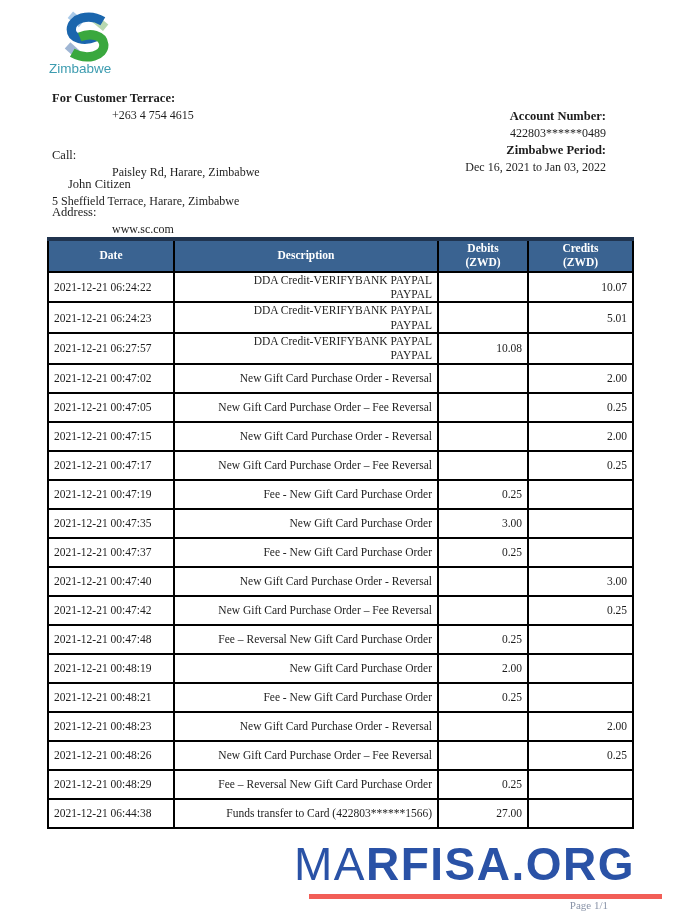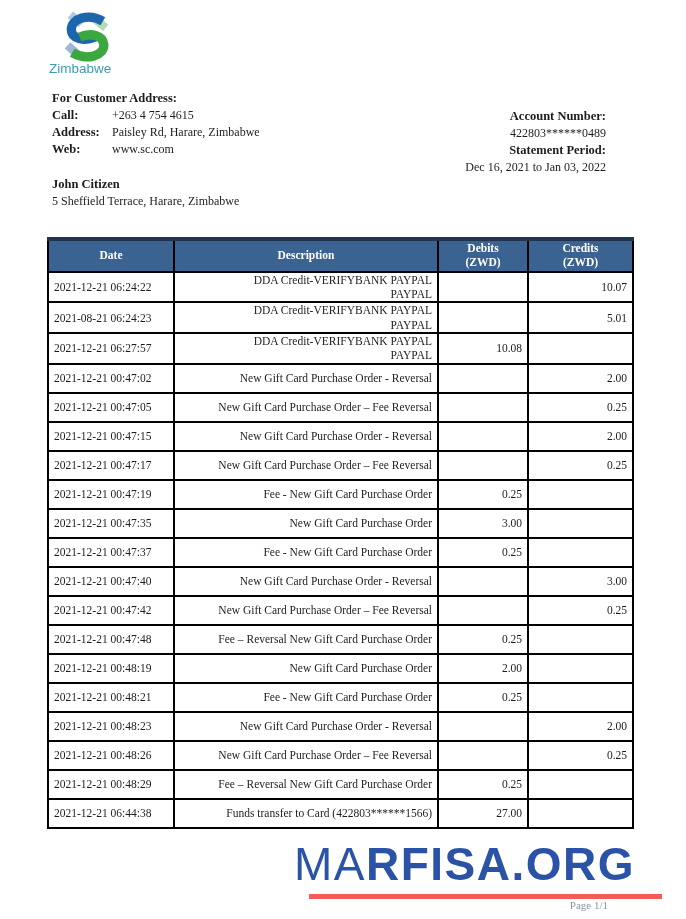--- a/index.html
+++ b/index.html
@@ -10,28 +10,28 @@
   
   .logo{position:absolute;left:57px;top:11px;width:62px;height:52px;}
   .brand-region{
     position:absolute;left:49px;top:61px;
     font-family:"Liberation Sans",sans-serif;font-size:13.5px;color:#3d9cb0;
   }
   
   .cs{position:absolute;left:52px;top:90px;font-size:12px;}
   .cs-title{font-weight:bold;font-size:12.5px;line-height:17px;}
   .cs-row{display:flex;line-height:17px;}
-  .cs-label{width:60px;font-weight:bold;font-size:12.5px;}
+  .cs-label{width:60px;font-weight:normal;font-size:12.5px;margin-top:40px;}
   .cs-value{font-size:12px;}
   
   .acct{position:absolute;right:56px;top:108px;text-align:right;font-size:12px;line-height:17px;}
   .acct .b{font-weight:bold;font-size:12.5px;}
   
   .cust{position:absolute;left:52px;top:176px;font-size:12px;line-height:17px;}
-  .cust-name{font-weight:bold;font-size:12.5px;}
+  .cust-name{font-weight:normal;font-size:12.5px;margin-left:16px;}
   
   table.txn{
     position:absolute;left:47px;top:237px;width:585px;
     border-collapse:collapse;font-size:11.5px;table-layout:fixed;
   }
   table.txn th{
     background:#3a6391;color:#ffffff;border:2px solid #000;
     border-top:4px solid #20344f;
     padding:1px 2px;font-weight:bold;text-align:center;
     line-height:1.2;white-space:pre-line;height:27px;
@@ -61,21 +61,21 @@
   <svg class="logo" viewBox="0 0 60 56">
     <line x1="11" y1="4" x2="23" y2="14" stroke="#a9c9e8" stroke-width="9"></line>
     <line x1="37" y1="8" x2="49" y2="18" stroke="#b8d8b0" stroke-width="9"></line>
     <line x1="8" y1="37" x2="19" y2="47" stroke="#9fb6d4" stroke-width="9"></line>
     <path d="M46,11 C31,2 12,8 12,20 C12,30 26,33 38,28" fill="none" stroke="#1b66ad" stroke-width="10"></path>
     <path d="M13,45 C29,54 48,48 47,36 C46,26 33,23 21,28" fill="none" stroke="#3aa83e" stroke-width="10"></path>
   </svg>
   <div class="brand-region">Zimbabwe</div>
 
   <div class="cs">
-    <div class="cs-title">For Customer Address:</div>
+    <div class="cs-title">For Customer Terrace:</div>
     <div id="cs-rows">
   <div class="cs-row">
     <span class="cs-label">Call:</span>
     <span class="cs-value">+263 4 754 4615</span>
   </div>
 
   <div class="cs-row">
     <span class="cs-label">Address:</span>
     <span class="cs-value">Paisley Rd, Harare, Zimbabwe</span>
   </div>
@@ -83,21 +83,21 @@
   <div class="cs-row">
     <span class="cs-label">Web:</span>
     <span class="cs-value">www.sc.com</span>
   </div>
 </div>
   </div>
 
   <div class="acct">
     <div class="b">Account Number:</div>
     <div>422803******0489</div>
-    <div class="b">Statement Period:</div>
+    <div class="b">Zimbabwe Period:</div>
     <div>Dec 16, 2021 to Jan 03, 2022</div>
   </div>
 
   <div class="cust">
     <div class="cust-name">John Citizen</div>
     <div>5 Sheffield Terrace, Harare, Zimbabwe</div>
   </div>
 
   <table class="txn">
     <colgroup>
@@ -119,21 +119,21 @@
     <tbody id="txn-body">
   <tr>
     <td class="c-date">2021-12-21 06:24:22</td>
     <td class="c-desc">DDA Credit-VERIFYBANK PAYPAL
 PAYPAL</td>
     <td class="c-amt"></td>
     <td class="c-amt">10.07</td>
   </tr>
 
   <tr>
-    <td class="c-date">2021-08-21 06:24:23</td>
+    <td class="c-date">2021-12-21 06:24:23</td>
     <td class="c-desc">DDA Credit-VERIFYBANK PAYPAL
 PAYPAL</td>
     <td class="c-amt"></td>
     <td class="c-amt">5.01</td>
   </tr>
 
   <tr>
     <td class="c-date">2021-12-21 06:27:57</td>
     <td class="c-desc">DDA Credit-VERIFYBANK PAYPAL
 PAYPAL</td>

